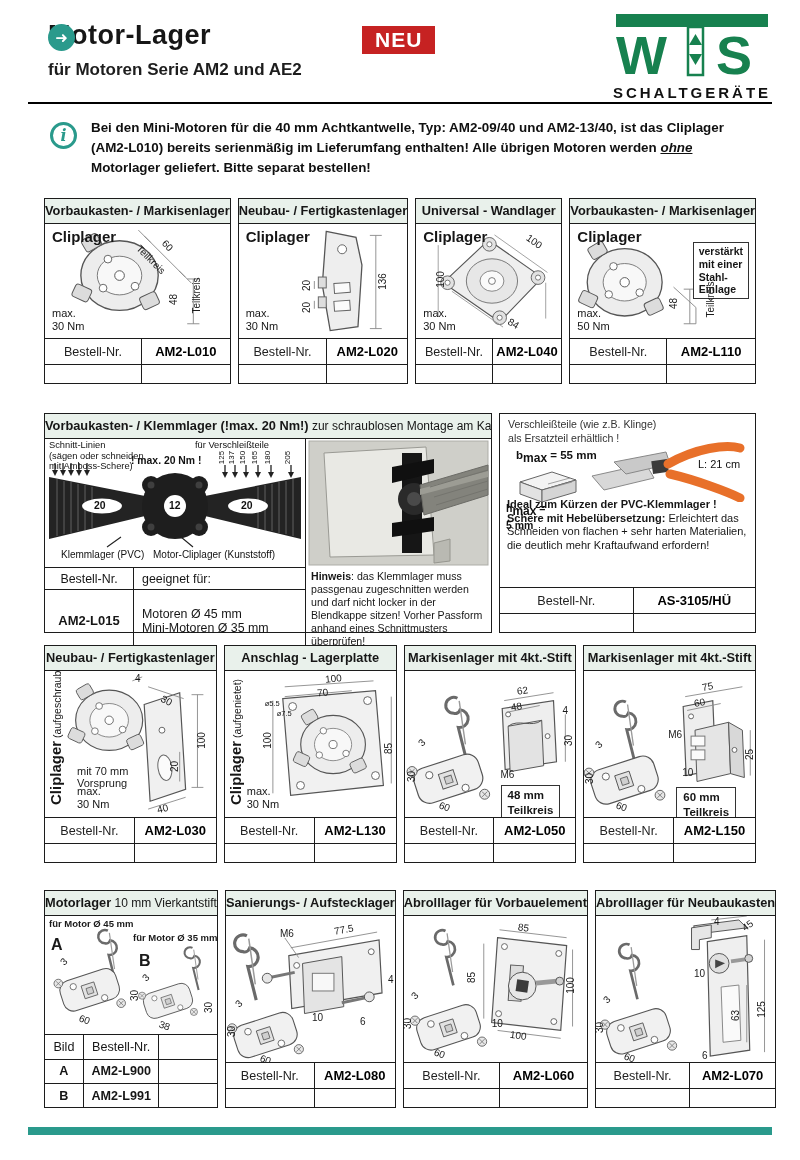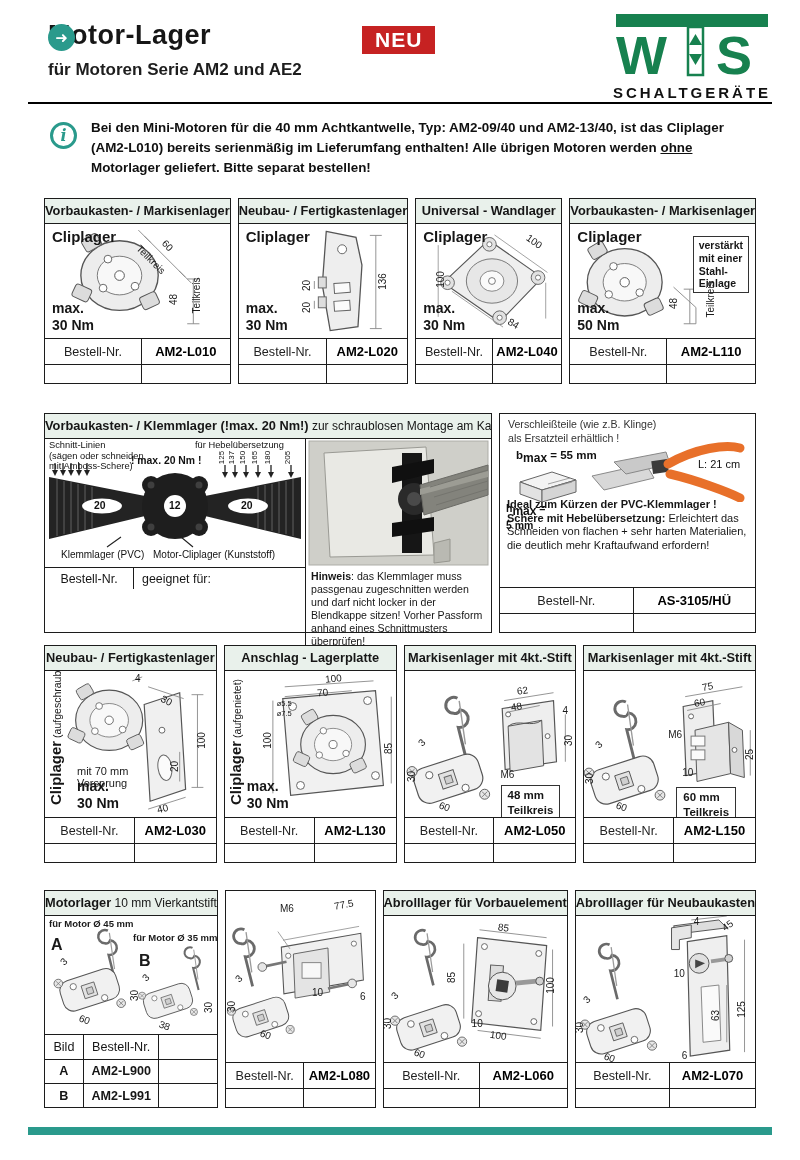--- a/index.html
+++ b/index.html
@@ -14,21 +14,21 @@
   .h2 { font-size:17px; font-weight:bold; margin-top:9px; color:#1d1d1d; }
   .neu { position:absolute; left:362px; top:26px; background:#c62222; color:#fff; font-weight:bold; font-size:21px; padding:2px 13px; letter-spacing:1px; }
   .logo { position:absolute; right:28px; top:14px; width:160px; text-align:center; }
   .logo-word { font-size:15px; font-weight:bold; letter-spacing:3px; color:#111; margin-top:2px; }
   .rule { border-top:2px solid #000; margin:0 28px; }
 
   
   .info { display:flex; gap:14px; margin:14px 44px 0 50px; align-items:flex-start; }
   .info-ic { flex:none; width:27px; height:27px; border-radius:50%; border:3px solid #2a9a8c; color:#2a9a8c; font-family:"DejaVu Serif",serif; font-style:italic; font-weight:bold; font-size:16px; display:flex; align-items:center; justify-content:center; margin-top:4px; }
   .info-tx { font-size:13.4px; font-weight:bold; line-height:1.5; color:#101010; }
-  .u { text-decoration:underline; }
+  .u { text-decoration:underline;font-style:italic; }
 
   
   .g4 { display:grid; grid-template-columns:repeat(4,1fr); gap:7px; margin:0 44px; }
   .r1 { margin-top:20px; }
   .r2 { display:grid; grid-template-columns:448px 1fr; gap:7px; margin:29px 44px 0 44px; }
   .r3 { margin-top:12px; }
   .r4 { margin-top:27px; }
 
   
   .pbox { border:1.6px solid #1c1c1c; background:#fff; display:flex; flex-direction:column; }
@@ -43,21 +43,21 @@
   .prow.empty { height:19px; }
   .pcell { flex:0 0 52%; display:flex; align-items:center; justify-content:center; font-size:12.6px; color:#222; }
   .pcell.v { flex:0 0 48%; border-left:1.5px solid #1c1c1c; font-weight:bold; font-size:13px; color:#000; }
   .prow3 { flex:none; height:24.4px; display:flex; border-top:1.5px solid #1c1c1c; font-size:12.6px; }
   .prow3 .c1 { flex:0 0 22%; display:flex; align-items:center; justify-content:center; }
   .prow3 .c2 { flex:0 0 44%; border-left:1.5px solid #1c1c1c; display:flex; align-items:center; justify-content:center; }
   .prow3 .c3 { flex:1; border-left:1.5px solid #1c1c1c; }
   .prow3 .b { font-weight:bold; }
 
   .plab { position:absolute; left:7px; top:4px; font-size:15px; font-weight:bold; }
-  .maxnm { position:absolute; left:7px; bottom:5px; font-size:14px; font-weight:bold; line-height:1.18; }
+  .maxnm { position:absolute; left:7px; bottom:5px; font-size:11px; font-weight:normal; line-height:1.18; }
   .d { position:absolute; font-size:10px; color:#1a1a1a; white-space:nowrap; }
   .d.sm { font-size:7.5px; }
   .vlab { position:absolute; transform:rotate(-90deg); transform-origin:0 0; white-space:nowrap; }
   .vlab .big { font-size:15px; font-weight:bold; }
   .vlab .small { font-size:10.5px; }
   .notebox { position:absolute; border:1.4px solid #333; background:#fff; font-size:10.5px; font-weight:bold; line-height:1.2; padding:2px 5px; }
   .notebox span { display:block; }
   .tknote { position:absolute; border:1.4px solid #333; background:#fff; font-size:11.5px; font-weight:bold; line-height:1.25; padding:2px 6px; }
   .tknote span { display:block; }
 
@@ -245,21 +245,21 @@
 
     <div class="pbox">
       <div class="ptitle">Vorbaukasten- / Markisenlager</div>
       <div class="pbody">
         <svg viewBox="0 0 170 112">
           <use href="#sym-flange" transform="translate(2,14) scale(0.92)"></use>
           <path d="M96,62 L118,82 M118,82 L118,98" stroke="#888" stroke-width="0.9" fill="none"></path>
           <path d="M112,64 L112,98 M106,64 L118,64 M106,98 L118,98" stroke="#888" stroke-width="0.9" fill="none"></path>
         </svg>
         <span class="plab">Cliplager</span>
-        <div class="notebox" style="right:6px;top:12px">
+        <div class="notebox" style="right:6px;top:18px">
           <span>verstärkt</span>
             <span>mit einer</span>
             <span>Stahl-</span>
             <span>Einlage</span>
         </div>
         <span class="d" style="left:98px;top:74px;transform:rotate(-90deg)">48</span>
         <span class="d" style="left:122px;top:70px;transform:rotate(-90deg)">Teilkreis</span>
         <div class="maxnm"><span>max.</span><br><span>50 Nm</span></div>
       </div>
       <div class="prow">
@@ -307,38 +307,45 @@
               <polygon points="180,39 177,33 183,33" fill="#222"></polygon>
                 <polygon points="190,39 187,33 193,33" fill="#222"></polygon>
                 <polygon points="201,39 198,33 204,33" fill="#222"></polygon>
                 <polygon points="213,39 210,33 216,33" fill="#222"></polygon>
                 <polygon points="226,39 223,33 229,33" fill="#222"></polygon>
                 <polygon points="246,39 243,33 249,33" fill="#222"></polygon>
               <path d="M62,108 L76,98 M148,108 L136,98" stroke="#222" stroke-width="1.1"></path>
             </svg>
             <span class="ka" style="left:4px;top:1px"><span>Schnitt-Linien</span><br><span>(sägen oder schneiden</span><br><span>mit Amboss-Schere)</span></span>
             <span class="ka kb" style="left:86px;top:16px">! max. 20 Nm !</span>
-            <span class="ka" style="left:150px;top:1px">für Hebelübersetzung</span>
+            <span class="ka" style="left:150px;top:1px">für Verschleißteile</span>
             <span class="ka" style="left:171px;top:14px;font-size:8px;transform:rotate(-90deg)">125</span>
             <span class="ka" style="left:181px;top:14px;font-size:8px;transform:rotate(-90deg)">137</span>
             <span class="ka" style="left:192px;top:14px;font-size:8px;transform:rotate(-90deg)">150</span>
             <span class="ka" style="left:204px;top:14px;font-size:8px;transform:rotate(-90deg)">165</span>
             <span class="ka" style="left:217px;top:14px;font-size:8px;transform:rotate(-90deg)">180</span>
             <span class="ka" style="left:237px;top:14px;font-size:8px;transform:rotate(-90deg)">205</span>
             <span class="ka kb" style="left:49px;top:61px">20</span>
             <span class="ka kb" style="left:124px;top:61px">12</span>
             <span class="ka kb" style="left:196px;top:61px">20</span>
             <span class="ka" style="left:16px;top:110px;font-size:10px">Klemmlager (PVC)</span>
             <span class="ka" style="left:108px;top:110px;font-size:10px">Motor-Cliplager (Kunststoff)</span>
           </div>
           <div class="ktab">
             <div class="ktr h">
               <div class="ktc1">Bestell-Nr.</div>
               <div class="ktc2">geeignet für:</div>
             </div>
+            <div class="ktr dta">
+              <div class="ktc1 bold">AM2-L015</div>
+              <div class="ktc2">
+                  <span>Motoren Ø 45 mm</span>
+                  <span>Mini-Motoren Ø 35 mm</span>
+                </div>
+            </div>
           </div>
         </div>
         <div class="kright">
           <div class="photo">
             <svg viewBox="0 0 185 128">
               <rect x="3" y="2" width="179" height="124" fill="#cfcfc9" stroke="#adada7"></rect>
               <polygon points="18,14 120,8 128,116 24,118" fill="#e9e9e4" stroke="#9a9a94"></polygon>
               <polygon points="128,104 144,100 144,122 128,124" fill="#b9b9b2" stroke="#96968f"></polygon>
               <rect x="96" y="14" width="20" height="100" fill="#161616"></rect>
               <polygon points="86,28 128,20 128,34 86,44" fill="#101010"></polygon>
@@ -431,21 +438,21 @@
           <circle cx="152" cy="106" r="4" fill="#fff" stroke="#666"></circle>
             <circle cx="76" cy="116" r="4" fill="#fff" stroke="#666"></circle>
           <use href="#sym-flange" transform="translate(68,36) scale(0.82)"></use>
           <path d="M60,16 L150,10 M60,26 L128,20 M48,30 L48,124 M168,26 L168,114" stroke="#888" stroke-width="0.9" fill="none"></path>
         </svg>
         <div class="vlab" style="left:2px;top:134px"><span class="big">Cliplager</span><span class="small"> (aufgenietet)</span></div>
         <span class="d" style="left:100px;top:2px;transform:rotate(-6deg)">100</span>
         <span class="d" style="left:92px;top:16px;transform:rotate(-6deg)">70</span>
         <span class="d" style="left:34px;top:64px;transform:rotate(-90deg)">100</span>
         <span class="d" style="left:158px;top:72px;transform:rotate(-90deg)">85</span>
-        <span class="d sm" style="left:52px;top:28px">ø5.5</span>
+        <span class="d sm" style="left:40px;top:28px">ø5.5</span>
         <span class="d sm" style="left:52px;top:38px">ø7.5</span>
         <div class="maxnm" style="left:22px;bottom:6px"><span>max.</span><br><span>30 Nm</span></div>
       </div>
       <div class="prow">
         <div class="pcell">Bestell-Nr.</div>
         <div class="pcell v">AM2-L130</div>
       </div>
       <div class="prow empty">
           <div class="pcell"></div>
           <div class="pcell v"></div>
@@ -560,20 +567,21 @@
         <div class="c3"></div>
       </div>
       <div class="prow3">
         <div class="c1 b">B</div>
         <div class="c2 b">AM2-L991</div>
         <div class="c3"></div>
       </div>
     </div>
 
     <div class="pbox">
+      <div class="ptitle">Sanierungs- / Aufstecklager</div>
       <div class="pbody">
         <svg viewBox="0 0 172 148">
           <use href="#sym-clip" transform="translate(8,16) scale(0.95)"></use>
           <polygon points="64,40 156,24 159,78 67,94" fill="#f0f0f0" stroke="#555" stroke-width="1.2"></polygon>
           <circle cx="72" cy="50" r="3" fill="#fff" stroke="#666"></circle>
             <circle cx="148" cy="36" r="3" fill="#fff" stroke="#666"></circle>
           <polygon points="78,48 118,41 120,92 80,99" fill="#e4e4e4" stroke="#555"></polygon>
           <rect x="88" y="58" width="22" height="18" fill="#f8f8f8" stroke="#777"></rect>
           <path d="M46,62 L70,57" stroke="#777" stroke-width="3"></path>
             <circle cx="42" cy="63" r="5" fill="#e6e6e6" stroke="#555"></circle>

